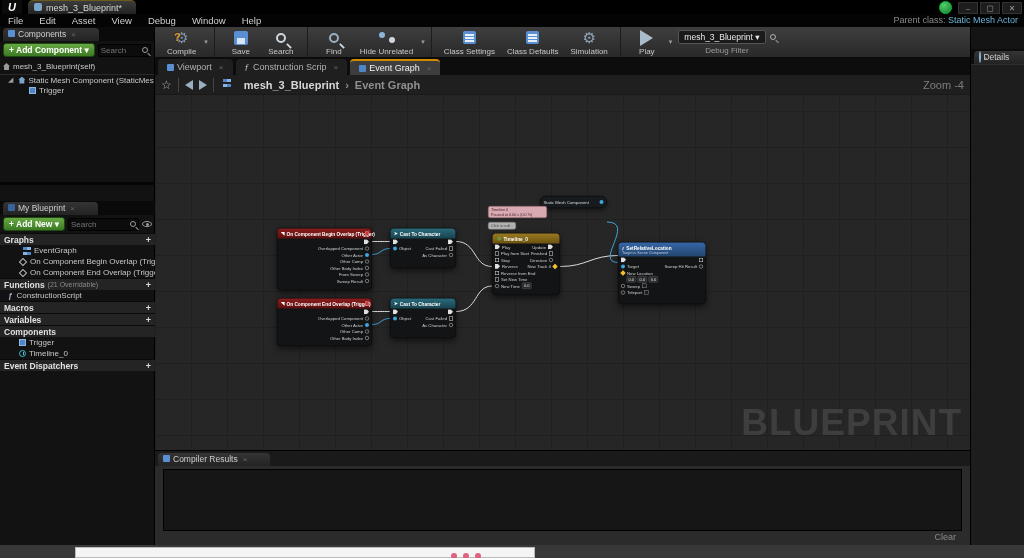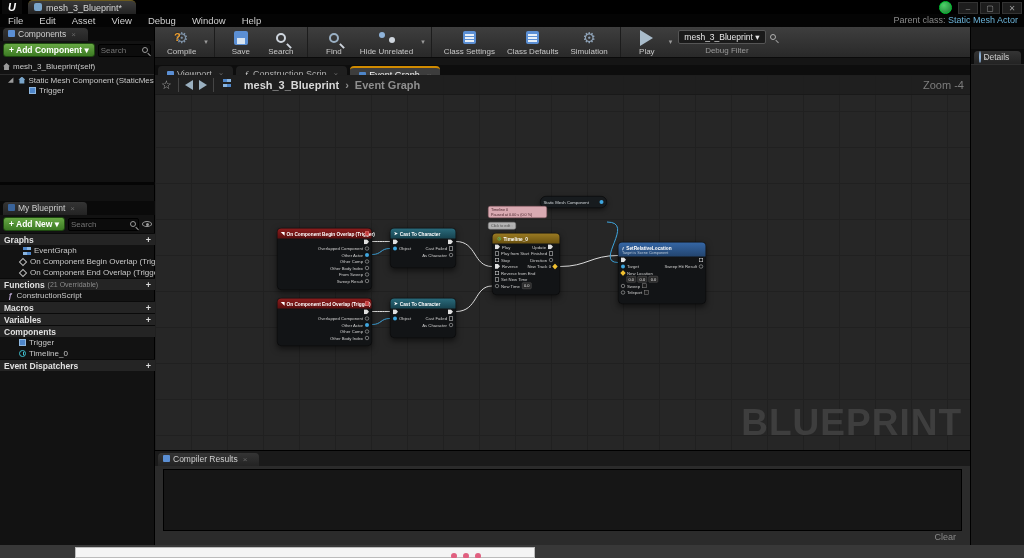--- a/index.html
+++ b/index.html
@@ -19,21 +19,21 @@
   .globe { width:13px; height:13px; border-radius:50%; background:radial-gradient(circle at 35% 30%, #4fd06a, #1c7a33); border:1px solid #0c3; margin-right:4px;}
   .menubar { position:absolute; left:0; top:14px; width:1024px; height:13px; background:#040404; display:flex; align-items:center; gap:16px; padding-left:8px; }
   .menu-item { font-size:9.5px; color:#cfcfcf; }
   .parentclass { position:absolute; right:6px; top:15px; font-size:9px; }
   .parentclass .lbl { color:#8a8a8a; }
   .parentclass .val { color:#6cb4d9; }
 
   
   .leftcol { position:absolute; left:0; top:27px; width:155px; height:518px; background:#121212; border-right:1px solid #000; }
   .panel-tabstrip { height:14px; background:#0a0a0a; display:flex; align-items:flex-end; }
-  .panel-tab { height:13px; background:linear-gradient(#343434,#232323); border-radius:4px 4px 0 0; padding:0 12px 0 5px;
+  .panel-tab { height:13px; background:linear-gradient(#343434,#232323); border-radius:4px 4px 0 0; padding:0 23px 0 5px;
                font-size:8.5px; color:#cfcfcf; line-height:13px; margin-left:3px; white-space:nowrap; }
   .panel-tab .tab-x { color:#666; margin-left:5px; font-size:8px; }
   .tab-ico { display:inline-block; width:7px; height:7px; background:#5b8fd4; border-radius:1px; margin-right:3px; }
   .addrow { display:flex; align-items:center; gap:3px; padding:2px 3px; }
   .green-btn { background:linear-gradient(#67a844,#3c7a23); border:1px solid #1e4a10; border-radius:3px;
                color:#fff; font-weight:bold; font-size:8.5px; padding:1px 5px; white-space:nowrap; }
   .searchbox { flex:1; display:flex; align-items:center; background:#0c0c0c; border:1px solid #000; border-radius:2px; height:13px; padding:0 2px; min-width:0;}
   .searchbox input { flex:1; min-width:0; background:transparent; border:none; outline:none; color:#aaa; font-size:8px; font-family:"Liberation Sans",sans-serif; }
   .mag { width:6px; height:6px; border:1.3px solid #9a9a9a; border-radius:50%; position:relative; flex:none; }
   .mag:after { content:""; position:absolute; width:4px; height:1.3px; background:#9a9a9a; transform:rotate(45deg); left:4px; top:6px; }
@@ -78,21 +78,21 @@
   .panel-ic { width:13px; height:13px; background:#5b8fd4; border-radius:2px; position:relative; }
   .panel-ic:after { content:""; position:absolute; left:2px; top:3px; width:9px; height:1.5px; background:#e8f0f8; box-shadow:0 3px 0 #e8f0f8, 0 6px 0 #e8f0f8; }
   .play-tri { width:0; height:0; border-left:13px solid #a9bccb; border-top:8px solid transparent; border-bottom:8px solid transparent; }
   .drop { color:#9a9a9a; font-size:7px; align-self:center; margin-left:2px; }
   .dbg-wrap { display:flex; flex-direction:column; align-items:center; padding:3px 6px 0; }
   .dbg-row { display:flex; align-items:center; gap:4px; }
   .dbg-box { background:#1a1a1a; border:1px solid #555; border-radius:2px; color:#e8e8e8; font-size:8.5px; padding:1px 5px; white-space:nowrap;}
   .dbg-lbl { font-size:8px; color:#9a9a9a; margin-top:2px; }
 
   
-  .doctabs { position:absolute; left:155px; top:65px; width:815px; height:17px; background:#0d0d0d; display:flex; align-items:flex-end; }
+  .doctabs { position:absolute; left:155px; top:58px; width:815px; height:17px; background:#0d0d0d; display:flex; align-items:flex-end; }
   .dtab { height:16px; display:flex; align-items:center; padding:0 9px; font-size:9px; color:#b0b0b0;
           background:#1f1f1f; border-radius:4px 4px 0 0; margin-left:3px; white-space:nowrap; }
   .dtab.active { background:#3d3d3d; color:#f0f0f0; border-top:2px solid #d08a00; }
   .dtab .tab-x { color:#666; margin-left:7px; font-size:8px; }
   .dtab .fico { font-style:italic; font-family:"Liberation Serif",serif; color:#cfcfcf; margin-right:4px; }
 
   
   .graph { position:absolute; left:155px; top:75px; width:815px; height:375px; overflow:hidden;
            background-color:#262626;
            background-image:

